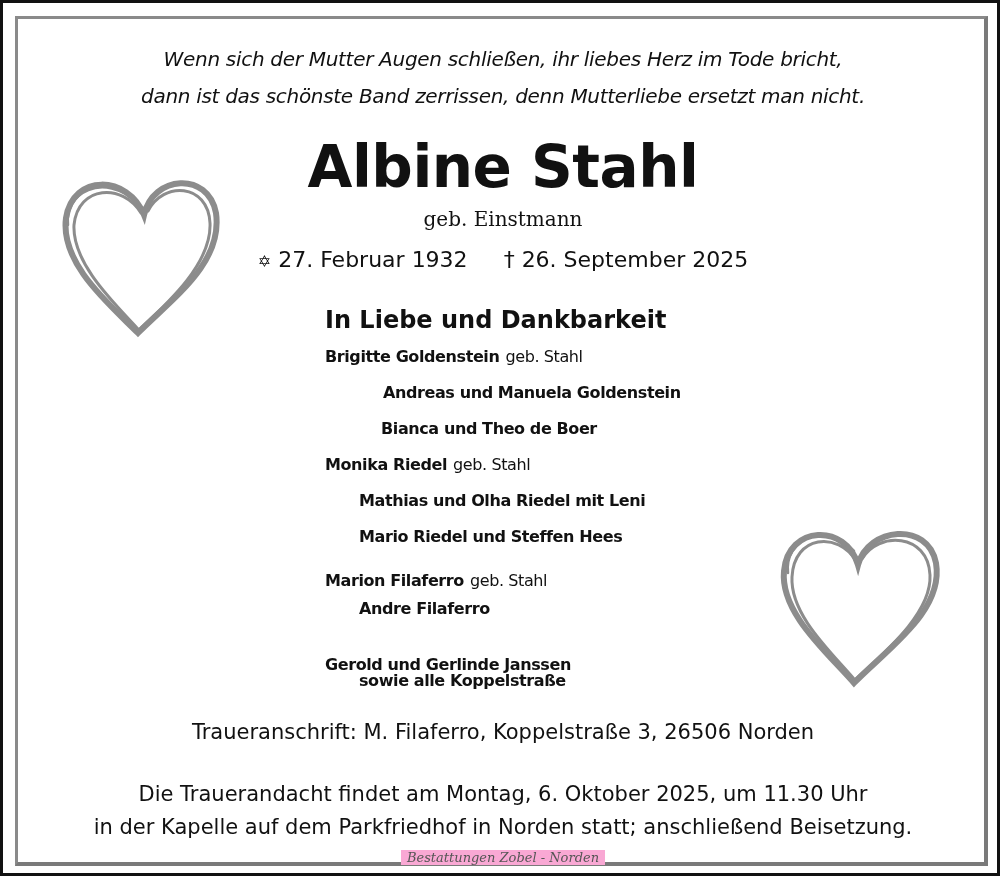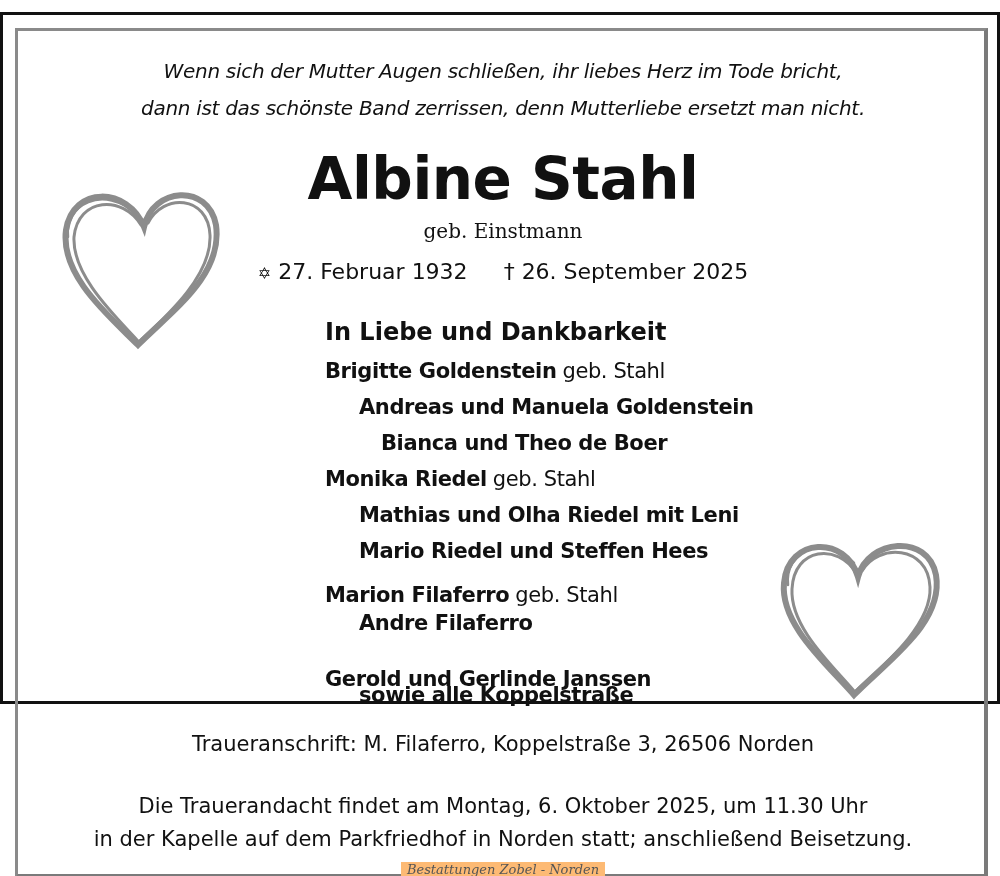--- a/index.html
+++ b/index.html
@@ -1,46 +1,46 @@
 <!DOCTYPE html>
 <html><head>
 <meta charset="utf-8">
 <style>
   html, body { margin: 0; padding: 0; background: #ffffff; }
   body { width: 1000px; height: 876px; position: relative; overflow: hidden; }
   .outer {
-    position: absolute; left: 0; top: 12px; width: 1000px; height: 692px;
+    position: absolute; left: 0; top: 0; width: 1000px; height: 876px;
     box-sizing: border-box; border: 3px solid #111; background: #fff; padding-left: 14px;
   }
   .inner {
     position: absolute; left: 12px; top: 13px; width: 973px; height: 850px;
     box-sizing: border-box;
     border-top: 3px solid #8a8a8a; border-left: 3px solid #8a8a8a;
     border-right: 4px solid #7a7a7a; border-bottom: 4px solid #7a7a7a;
   }
   .txt { position: absolute; left: 0; width: 1000px; text-align: center; color: #111;
          font-family: "DejaVu Sans", "Liberation Sans", sans-serif; white-space: nowrap; }
   .quote { font-style: italic; font-size: 20px; font-family: "DejaVu Sans", sans-serif; letter-spacing: -0.3px; }
   .name { font-size: 58px; font-weight: bold; letter-spacing: -0.5px; font-family: "DejaVu Sans", sans-serif; }
   .maiden { font-size: 20px; font-family: "DejaVu Serif", serif; }
   .dates { font-size: 22px; font-family: "DejaVu Sans", sans-serif; }
   .dates .sym { font-size: 16px; }
   .family { position: absolute; left: 322px; font-family: "DejaVu Sans", sans-serif; color: #111; white-space: nowrap; }
-  .fam-line { position: absolute; left: 0; font-size: 21px; font-weight: bold; letter-spacing: -0.4px; }
+  .fam-line { position: absolute; left: 0; font-size: 16px; font-weight: bold; letter-spacing: -0.4px; }
   .fam-line.indent { left: 34px; }
   .fam-line .geb { font-weight: normal; margin-left: 6px; }
   .intro { position: absolute; left: 0; font-size: 24px; font-weight: bold; }
   .addr { font-size: 21px; }
   .service { font-size: 21px; }
   .heart { position: absolute; }
   .footer-label {
     position: absolute; left: 0; width: 1000px; top: 847px; text-align: center;
     font-family: "DejaVu Serif", serif; font-size: 13px; color: #555; font-style: italic;
   }
-  .footer-label span { background: #fdba74; padding: 0 6px; text-align: right; }
+  .footer-label span { background: #f9a8d4; padding: 0 6px; text-align: right; }
 </style>
 </head>
 <body>
 
 <div class="outer">
   <div class="inner"></div>
 
   <div class="txt quote" style="top:44px;">Wenn sich der Mutter Augen schließen, ihr liebes Herz im Tode bricht,</div>
   <div class="txt quote" style="top:81px;">dann ist das schönste Band zerrissen, denn Mutterliebe ersetzt man nicht.</div>
 
@@ -50,21 +50,21 @@
     <span class="sym">✡</span>
     <span>27. Februar 1932</span>
     <span style="display:inline-block;width:22px;"></span>
     <span>†</span>
     <span>26. September 2025</span>
   </div>
 
   <div class="family" style="top:0;">
     <div class="intro" style="top:303px;">In Liebe und Dankbarkeit</div>
     <div class="fam-line" style="top:344px;"><span>Brigitte Goldenstein</span><span class="geb">geb. Stahl</span></div>
-    <div class="fam-line indent" style="top:380px;"><span>Andreas und Manuela Goldenstein</span></div>
+    <div class="fam-line indent" style="top:380px;margin-left:24px;"><span>Andreas und Manuela Goldenstein</span></div>
     <div class="fam-line indent" style="top:416px;margin-left:22px;"><span>Bianca und Theo de Boer</span></div>
     <div class="fam-line" style="top:452px;"><span>Monika Riedel</span><span class="geb">geb. Stahl</span></div>
     <div class="fam-line indent" style="top:488px;"><span>Mathias und Olha Riedel mit Leni</span></div>
     <div class="fam-line indent" style="top:524px;"><span>Mario Riedel und Steffen Hees</span></div>
     <div class="fam-line" style="top:560px;margin-top:8px;"><span>Marion Filaferro</span><span class="geb">geb. Stahl</span></div>
     <div class="fam-line indent" style="top:596px;"><span>Andre Filaferro</span></div>
     <div class="fam-line" style="top:632px;margin-top:20px;"><span>Gerold und Gerlinde Janssen</span></div>
     <div class="fam-line indent" style="top:668px;"><span>sowie alle Koppelstraße</span></div>
   </div>
 

